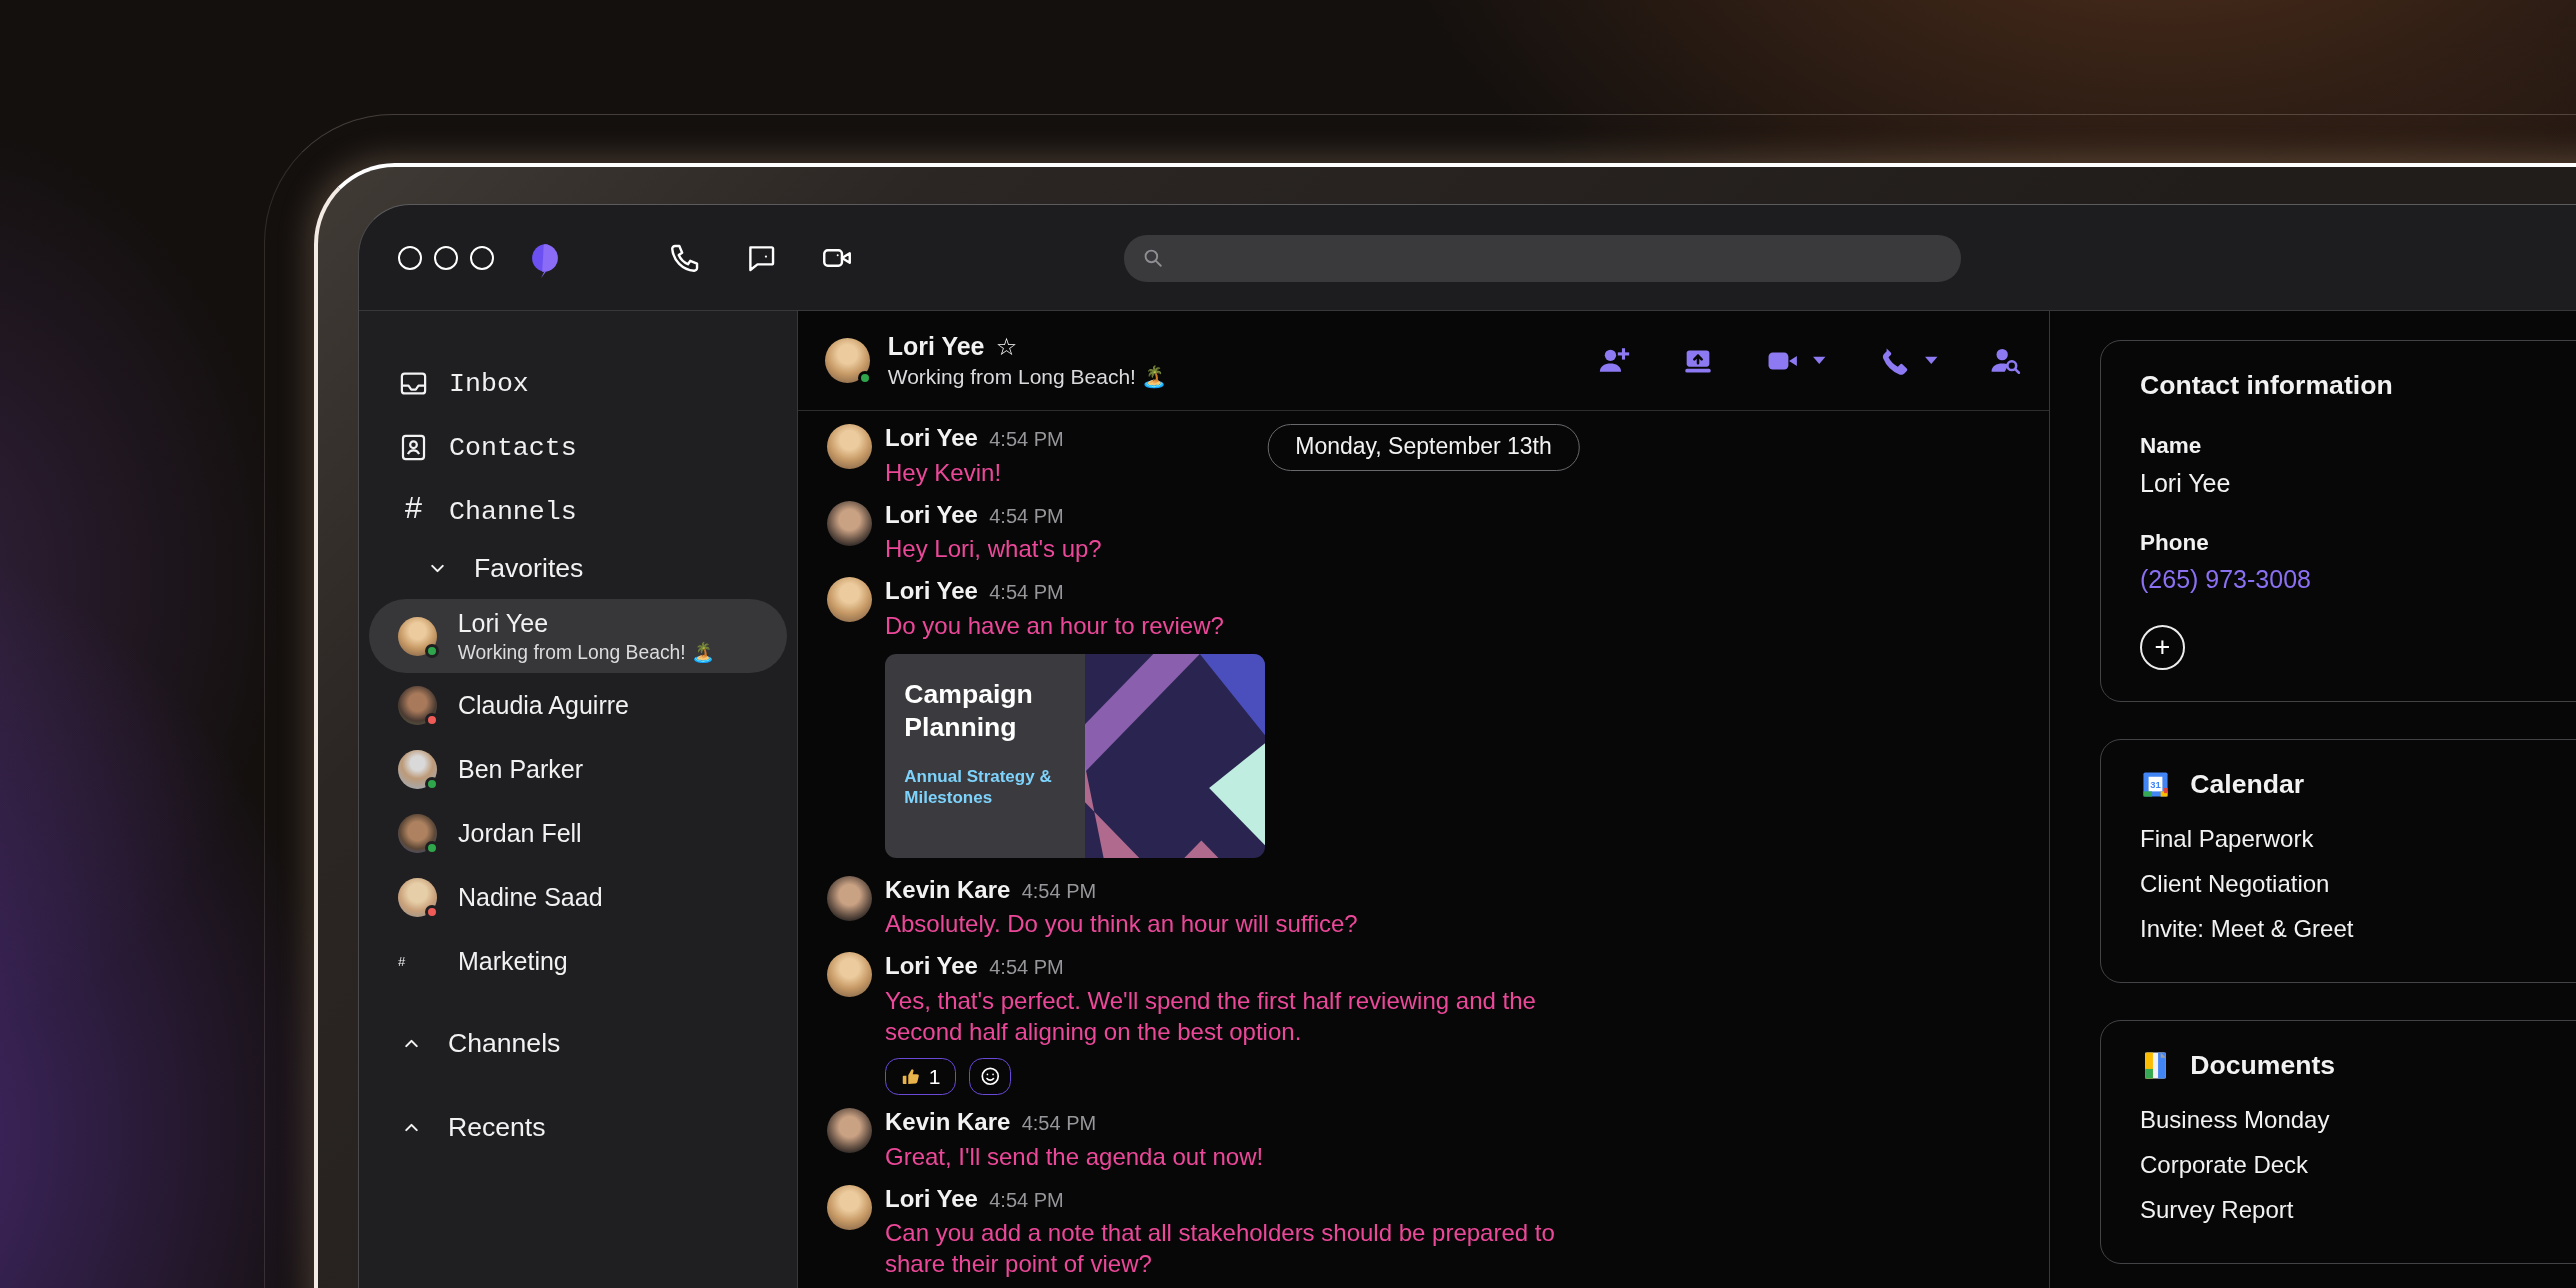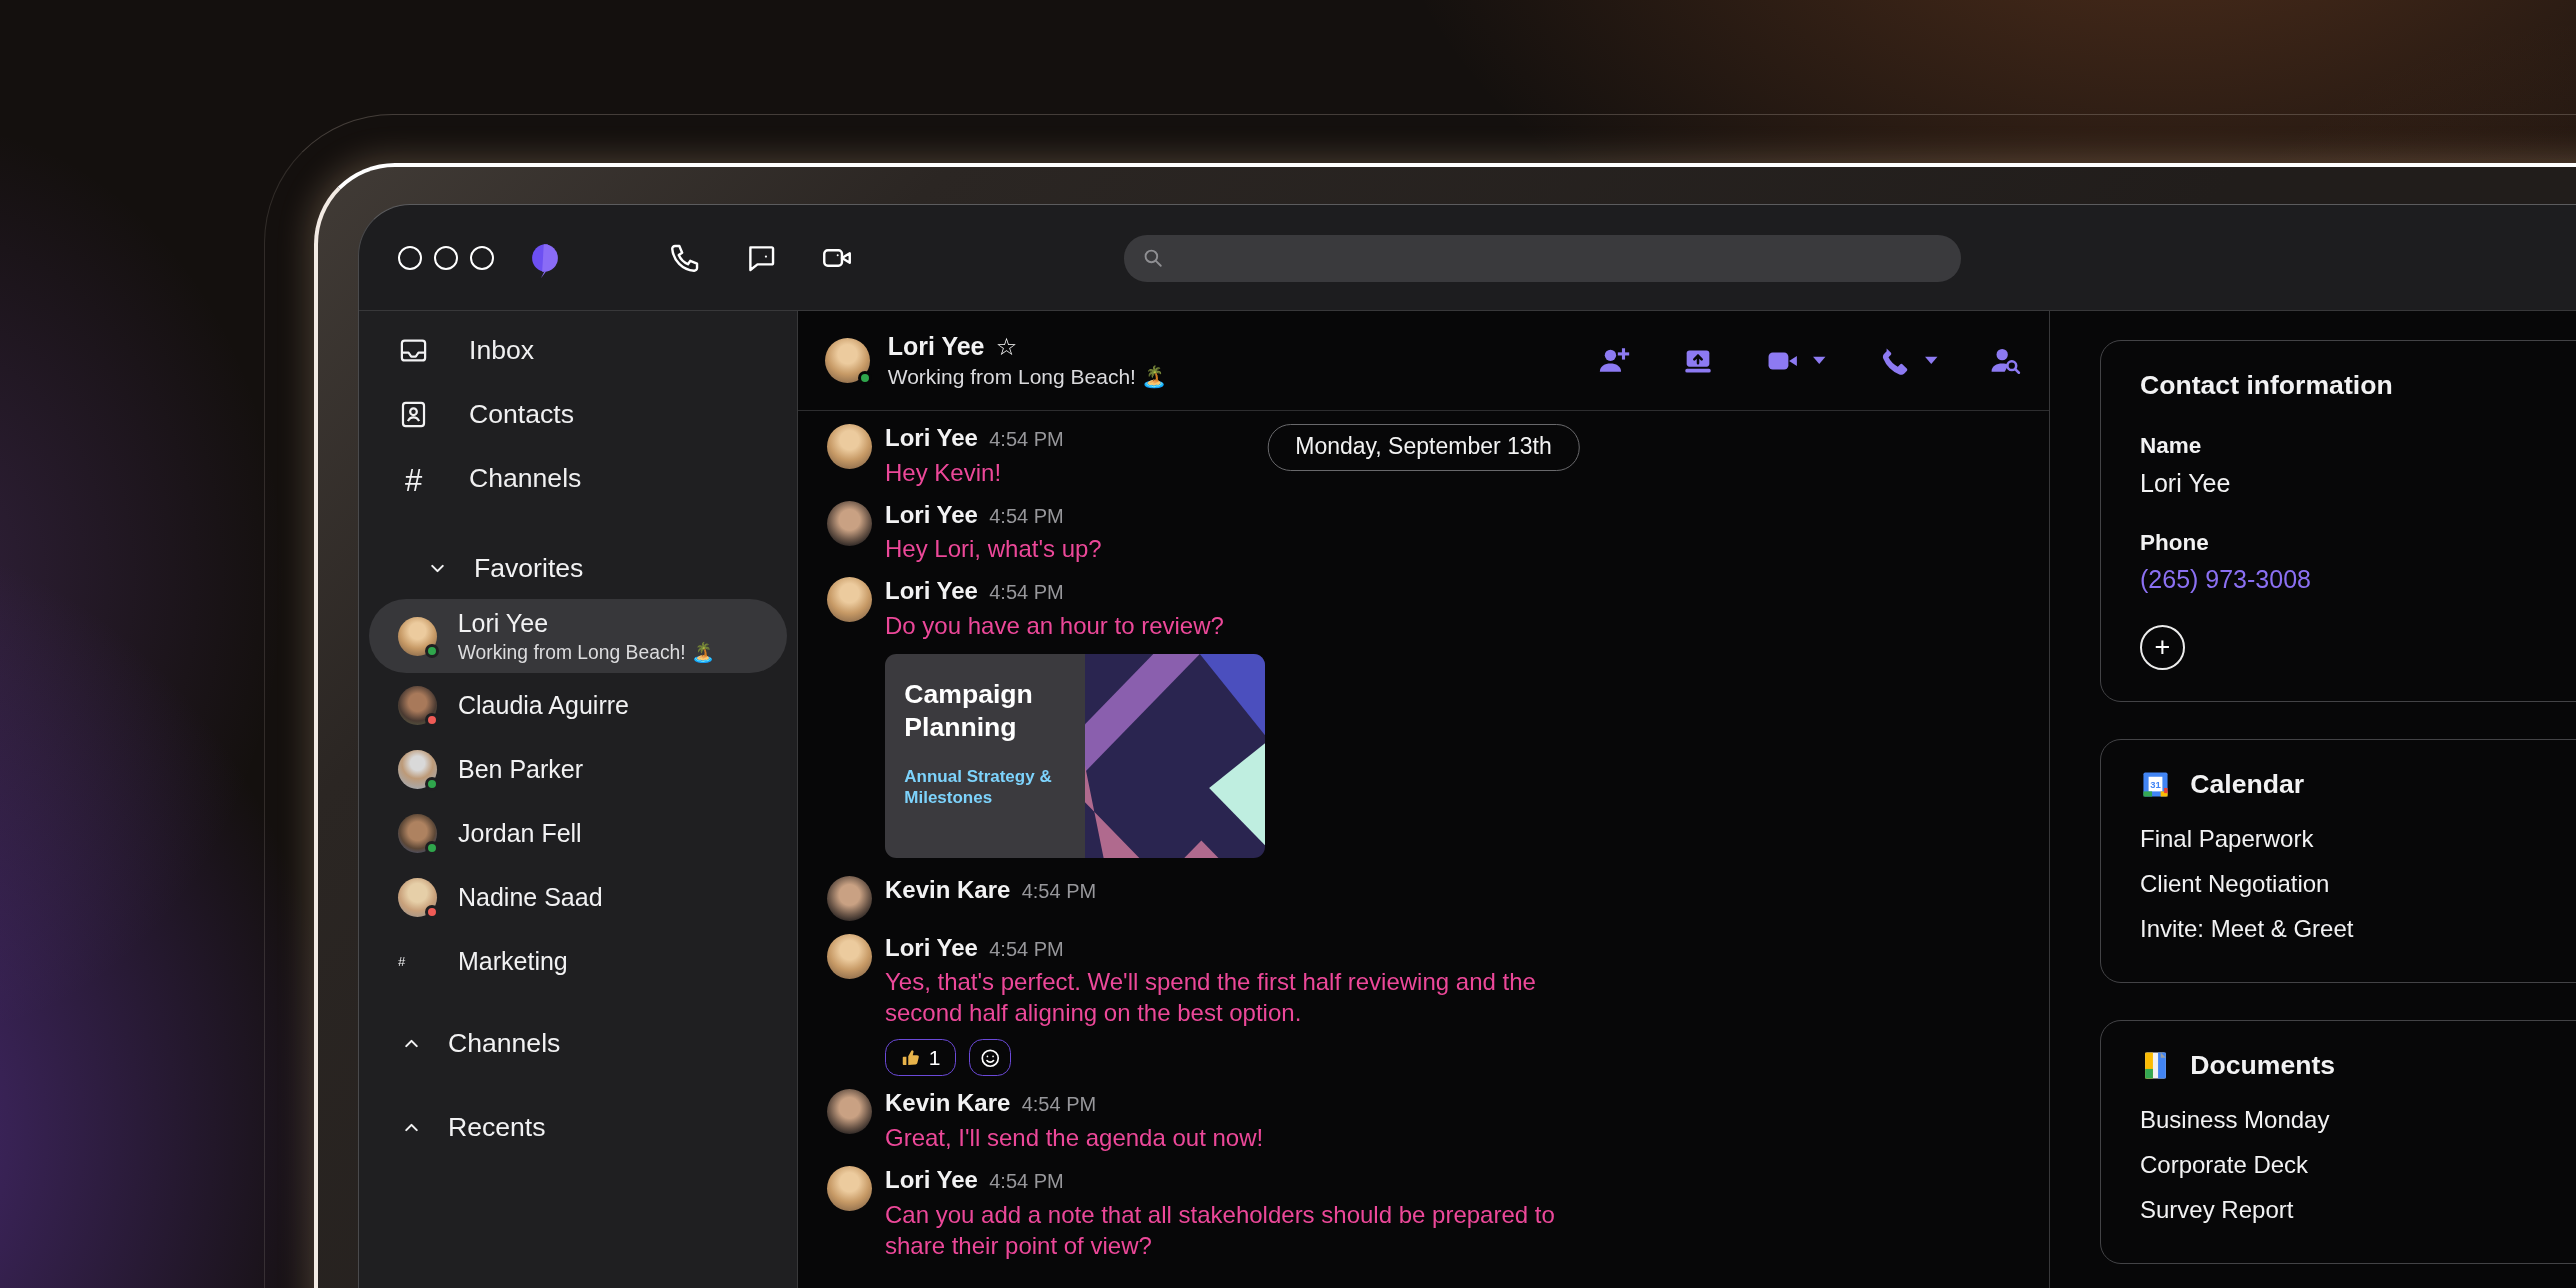--- a/index.html
+++ b/index.html
@@ -36,21 +36,21 @@
   .topbar-icons { margin-left:98px; display:flex; gap:42px; align-items:center; }
   .topbar-icons svg { width:34px; height:34px; }
   .searchbar { position:absolute; left:765px; top:30px; width:837px; height:47px;
     background:#3a3a3d; border-radius:23px; display:flex; align-items:center; padding:0 17.7px; }
   .searchbar svg { width:22.5px; height:22.5px; }
   .searchbar input { background:transparent; border:none; outline:none; color:#e8e8e8;
     font-size:22px; margin-left:11.3px; width:725px; font-family:"Liberation Sans",sans-serif; }
   
   .content { flex:1; display:flex; min-height:0; }
   .sidebar { width:439px; flex:0 0 439px; background:#1f1f21; border-right:1.6px solid #38383a; padding-top:24px; }
-  .nav-item { height:64px; display:flex; align-items:flex-start; padding-left:39px; gap:40px; cursor:pointer; }
+  .nav-item { height:64px; display:flex; align-items:flex-end; padding-left:39px; gap:20px; cursor:pointer;font-family:Liberation Mono, monospace; }
   .nav-item svg { width:31px; height:31px; }
   .nav-item .hash { font-size:31px; font-weight:500; width:31px; text-align:center; color:#f2f2f3; }
   .nav-label { font-size:26.6px; color:#f0f0f1; }
   .sec-head { height:61px; margin-top:11.3px; display:flex; align-items:center; padding-left:68px; gap:26px; cursor:pointer; }
   .sec-head svg { width:21px; height:21px; }
   .sec-label { font-size:26.6px; font-weight:500; }
   .fav-item { height:64px; display:flex; align-items:center; padding-left:39px; gap:21px; cursor:pointer; }
   .fav-item.two-line { height:74px; margin:0 9.7px; padding-left:29px; background:#37373a; border-radius:37px; }
   .fav-name { font-size:25px; }
   .fav-status { font-size:19.3px; color:#dcdcde; margin-top:3.2px; }
@@ -366,20 +366,21 @@
                 </div>
               </div>
             </div>
             <div class="msg">
               <div class="avatar lg av-kevin"></div>
               <div class="msg-body">
                 <div class="msg-head">
                   <span class="msg-author">Kevin Kare</span>
                   <span class="msg-time">4:54 PM</span>
                 </div>
+                <div class="msg-text">Absolutely. Do you think an hour will suffice?</div>
               </div>
             </div>
             <div class="msg">
               <div class="avatar lg av-lori"></div>
               <div class="msg-body">
                 <div class="msg-head">
                   <span class="msg-author">Lori Yee</span>
                   <span class="msg-time">4:54 PM</span>
                 </div>
                 <div class="msg-text">Yes, that's perfect. We'll spend the first half reviewing and the second half aligning on the best option.</div>

